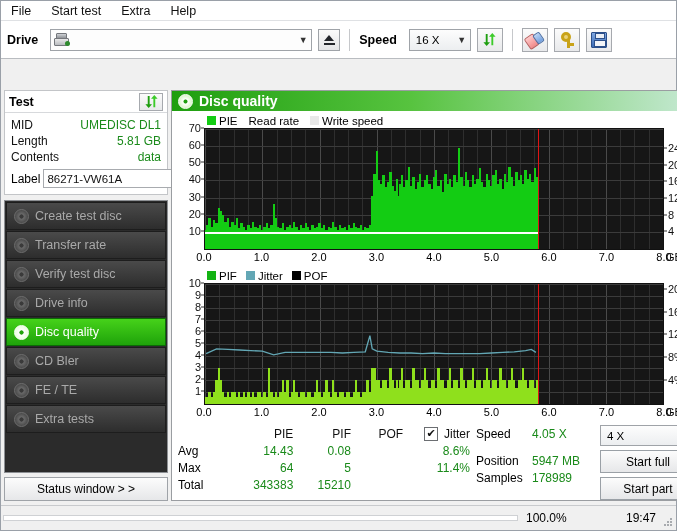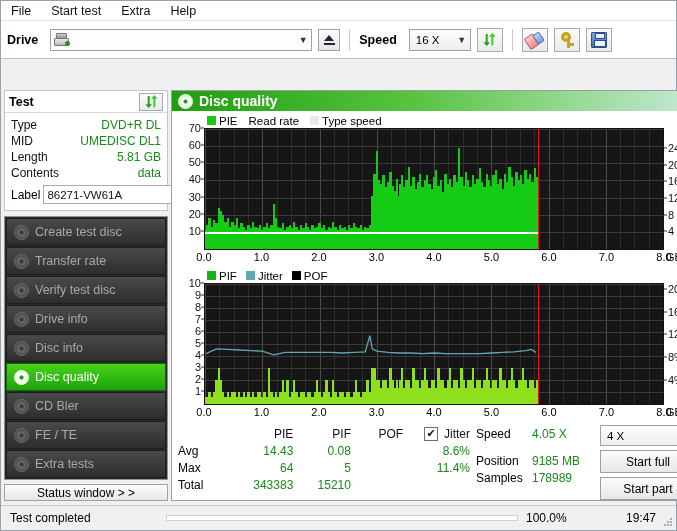--- a/index.html
+++ b/index.html
@@ -279,24 +279,20 @@
           <b>Test</b>
           <div class="iconbtn">
             <svg class="refresh-svg" viewBox="0 0 16 16">
               <path d="M4 2 L4 11 L1.5 11 L5 15 L8.5 11 L6 11 L6 2 Z" fill="#1e9e0f"></path>
               <path d="M12 14 L12 5 L14.5 5 L11 1 L7.5 5 L10 5 L10 14 Z" fill="#3ccb2a"></path>
             </svg>
           </div>
         </div>
         <div class="disc-rows">
           <div class="drow">
-            <span class="k">Type</span>
-            <span class="v">DVD+R DL</span>
-          </div>
-          <div class="drow">
             <span class="k">MID</span>
             <span class="v">UMEDISC DL1</span>
           </div>
           <div class="drow">
             <span class="k">Length</span>
             <span class="v">5.81 GB</span>
           </div>
           <div class="drow">
             <span class="k">Contents</span>
             <span class="v">data</span>
@@ -320,24 +316,20 @@
           <span class="nav-ico"></span>
           <span>Transfer rate</span>
           </div>
         <div class="navitem">
           <span class="nav-ico"></span>
           <span>Verify test disc</span>
           </div>
         <div class="navitem">
           <span class="nav-ico"></span>
           <span>Drive info</span>
-          </div>
-        <div class="navitem">
-          <span class="nav-ico"></span>
-          <span>Disc info</span>
           </div>
         <div class="navitem active">
           <span class="nav-ico"></span>
           <span>Disc quality</span>
           </div>
         <div class="navitem">
           <span class="nav-ico"></span>
           <span>CD Bler</span>
           </div>
         <div class="navitem">
@@ -363,21 +355,21 @@
         <div class="legend">
           <span class="lg">
               <i class="sw" style="background:#13cc13"></i>
             <span>PIE</span>
             </span>
           <span class="lg" style="margin-left:6px">
             <span>Read rate</span>
             </span>
           <span class="lg" style="margin-left:6px">
               <i class="sw" style="background:#e8e8e8"></i>
-            <span>Type speed</span>
+            <span>Write speed</span>
             </span>
         </div>
         <div class="plot-row">
           <div class="yaxis" id="pie-yaxis" style="height: 120px;">
               <div class="tk" style="top: 102.857px;">10</div>
               <div class="tick-line" style="top: 102.857px;"></div>
               <div class="tk" style="top: 85.7143px;">20</div>
               <div class="tick-line" style="top: 85.7143px;"></div>
               <div class="tk" style="top: 68.5714px;">30</div>
               <div class="tick-line" style="top: 68.5714px;"></div>
@@ -885,42 +877,41 @@
 
         <div class="stats-right">
           <div class="sr-left">
             <div class="sr-row">
               <span class="k">Speed</span>
               <span class="v">4.05 X</span>
             </div>
             <div class="sr-row" style="height:10px"></div>
             <div class="sr-row">
               <span class="k">Position</span>
-              <span class="v">9185 MB</span>
+              <span class="v">5947 MB</span>
             </div>
             <div class="sr-row">
               <span class="k">Samples</span>
               <span class="v">178989</span>
             </div>
           </div>
           <div class="sr-right">
             <div class="sel4x">
               <span>4 X</span>
 
             </div>
             <div class="gbtn">Start full</div>
             <div class="gbtn">Start part</div>
           </div>
         </div>
       </div>
     </div>
   </div>
 
   <div class="statusbar">
-    <div class="sb-cell sb-msg">Test completed</div>
     <div class="sb-prog">
       <div class="fill" id="progfill" style="width: 100%;"></div>
     </div>
     <div class="sb-cell sb-pct">100.0%</div>
     <div class="sb-cell sb-time">19:47</div>
     <div class="grip">
       <i style="left:7px;top:1px"></i>
         <i style="left:4px;top:4px"></i>
         <i style="left:7px;top:4px"></i>
       <i style="left:1px;top:7px"></i>

